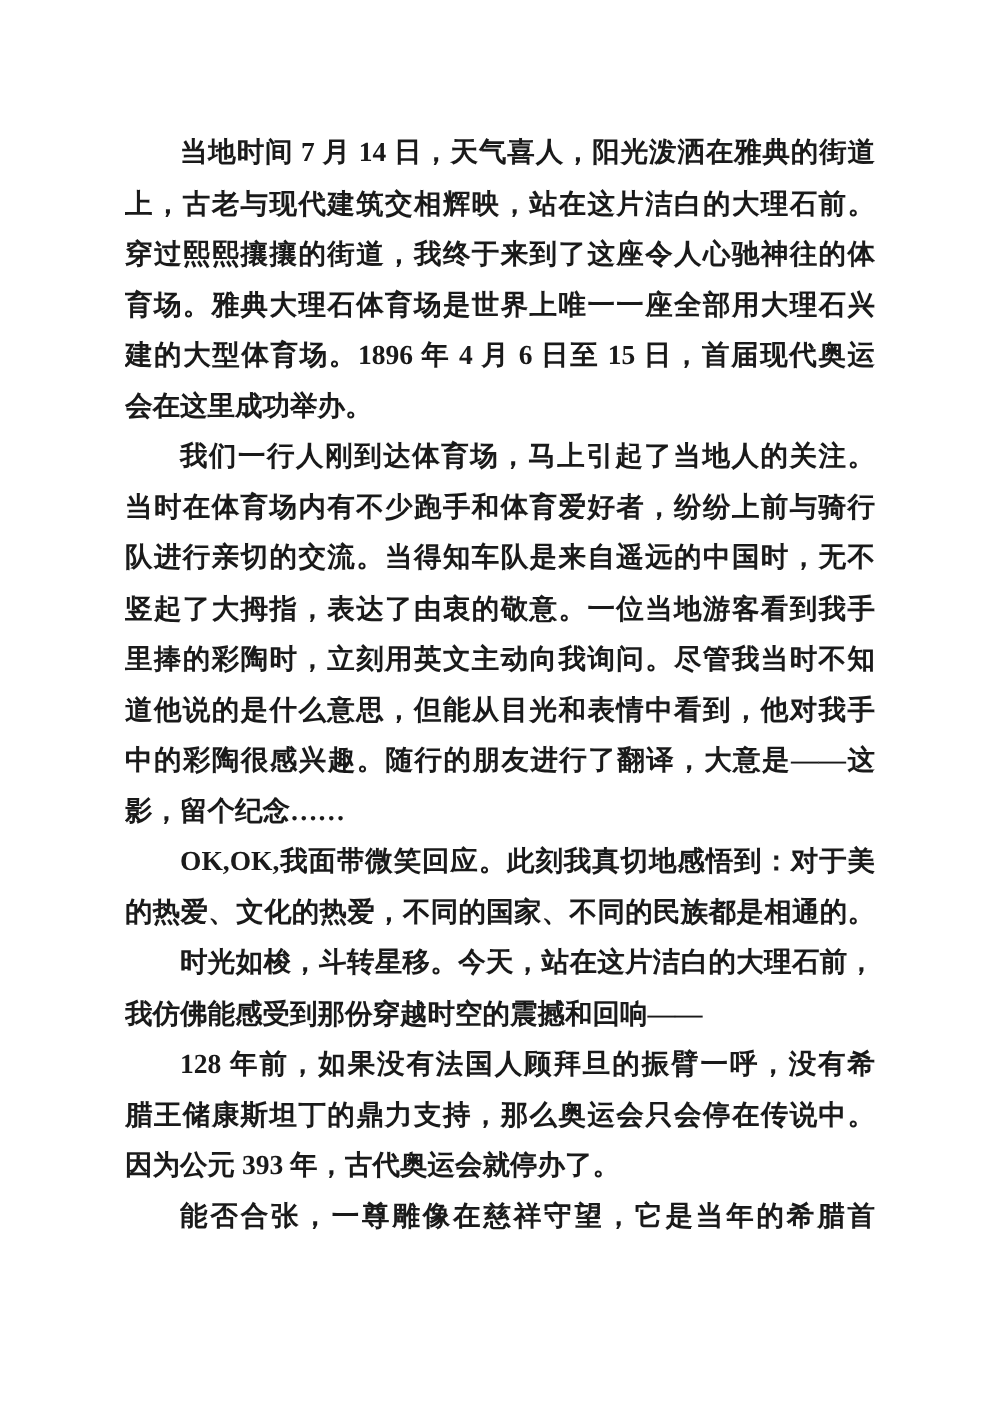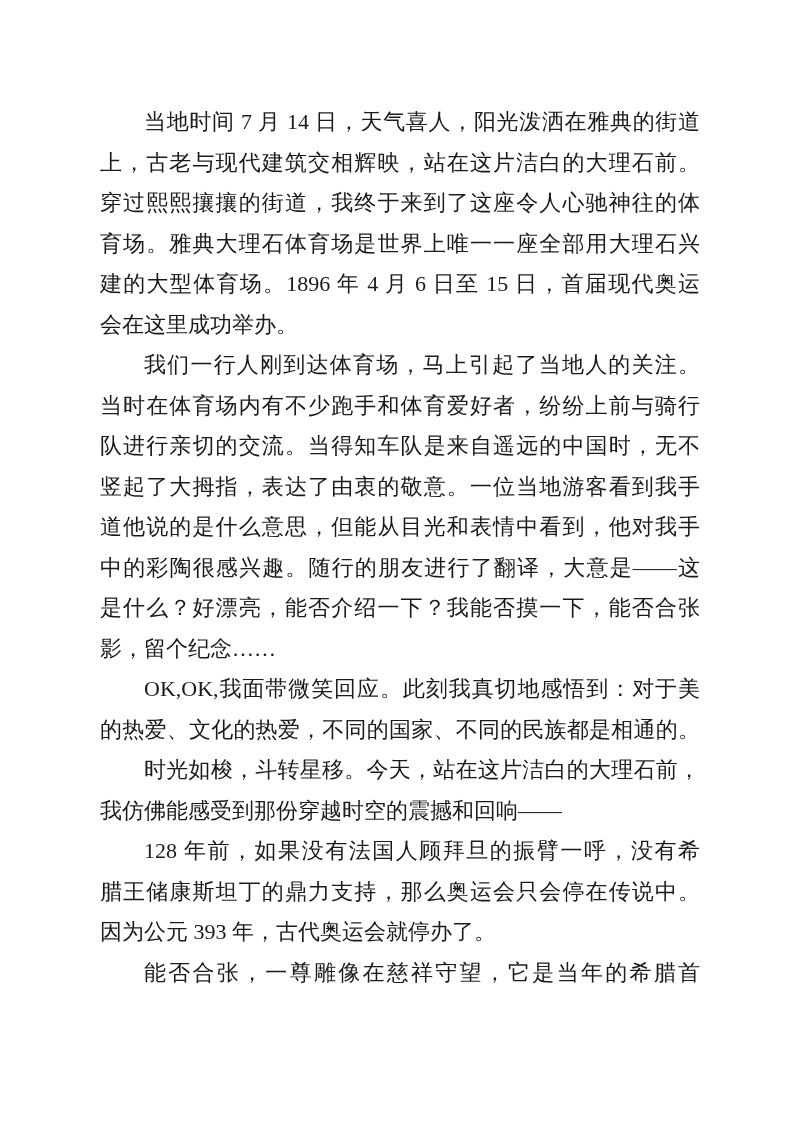--- a/index.html
+++ b/index.html
@@ -45,37 +45,37 @@
     text-align-last: justify;
   }
   .line.indent {
     padding-left: 44px;
   }
 </style>
 </head>
 <body>
 
 <div class="page">
-  <div class="text-body" style="color: rgb(26, 26, 26);">
+  <div class="text-body" style="color: rgb(26, 26, 26); font-weight: bold;">
       <div class="paragraph">
         <div class="line indent just">当地时间 7 月 14 日，天气喜人，阳光泼洒在雅典的街道</div>
         <div class="line just">上，古老与现代建筑交相辉映，站在这片洁白的大理石前。</div>
         <div class="line just">穿过熙熙攘攘的街道，我终于来到了这座令人心驰神往的体</div>
         <div class="line just">育场。雅典大理石体育场是世界上唯一一座全部用大理石兴</div>
         <div class="line just">建的大型体育场。1896 年 4 月 6 日至 15 日，首届现代奥运</div>
         <div class="line">会在这里成功举办。</div>
       </div>
       <div class="paragraph">
         <div class="line indent just">我们一行人刚到达体育场，马上引起了当地人的关注。</div>
         <div class="line just">当时在体育场内有不少跑手和体育爱好者，纷纷上前与骑行</div>
         <div class="line just">队进行亲切的交流。当得知车队是来自遥远的中国时，无不</div>
         <div class="line just">竖起了大拇指，表达了由衷的敬意。一位当地游客看到我手</div>
+        <div class="line just">里捧的彩陶时，立刻用英文主动向我询问。尽管我当时不知</div>
         <div class="line just">道他说的是什么意思，但能从目光和表情中看到，他对我手</div>
         <div class="line just">中的彩陶很感兴趣。随行的朋友进行了翻译，大意是——这</div>
-        <div class="line just">是什么？好漂亮，能否介绍一下？我能否摸一下，能否合张</div>
         <div class="line">影，留个纪念……</div>
       </div>
       <div class="paragraph">
         <div class="line indent just">OK,OK,我面带微笑回应。此刻我真切地感悟到：对于美</div>
         <div class="line just">的热爱、文化的热爱，不同的国家、不同的民族都是相通的。</div>
       </div>
       <div class="paragraph">
         <div class="line indent just">时光如梭，斗转星移。今天，站在这片洁白的大理石前，</div>
         <div class="line">我仿佛能感受到那份穿越时空的震撼和回响——</div>
       </div>

